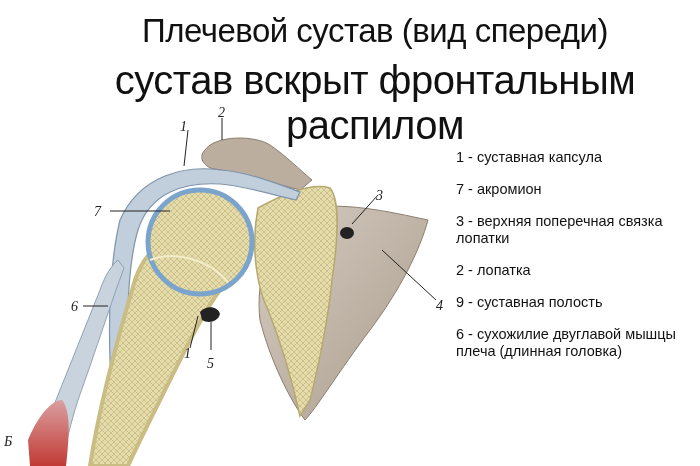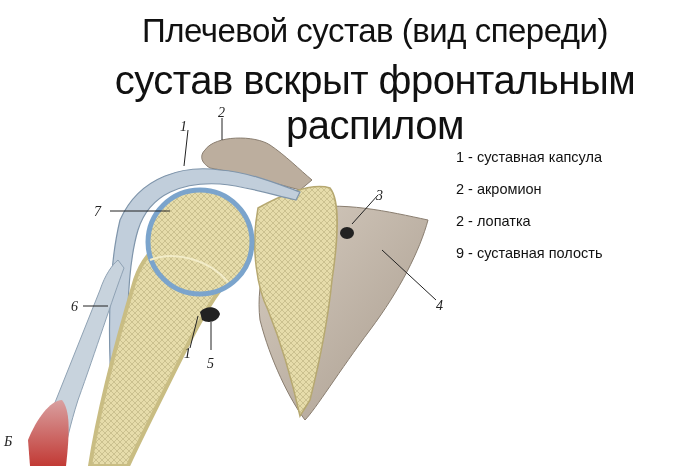--- a/index.html
+++ b/index.html
@@ -13,23 +13,25 @@
   .lbl { font-family:"Liberation Serif", serif; font-style:italic; font-size:14px; fill:#222; }
 </style>
 </head>
 <body>
 
 <div class="title t1">Плечевой сустав (вид спереди)</div>
 <div class="title t2">сустав вскрыт фронтальным распилом</div>
 
 <div class="legend">
   <div class="item">1 - суставная капсула</div>
-  <div class="item">2 - акромион</div>
+  <div class="item">7 - акромион</div>
+  <div class="item">3 - верхняя поперечная связка лопатки</div>
   <div class="item">2 - лопатка</div>
   <div class="item">9 - суставная полость</div>
+  <div class="item">6 - сухожилие двуглавой мышцы плеча (длинная головка)</div>
 </div>
 
 <svg class="art" viewBox="0 0 450 366" xmlns="http://www.w3.org/2000/svg">
   <defs>
     <pattern id="spongy" width="6" height="6" patternUnits="userSpaceOnUse">
       <rect width="6" height="6" fill="#e6dcaa"></rect>
       <path d="M0 0 L6 6 M6 0 L0 6" stroke="#8a8050" stroke-width="0.5" opacity="0.6"></path>
     </pattern>
     <linearGradient id="scapGrad" x1="0" y1="0" x2="1" y2="1">
       <stop offset="0" stop-color="#d6ccc0"></stop>

